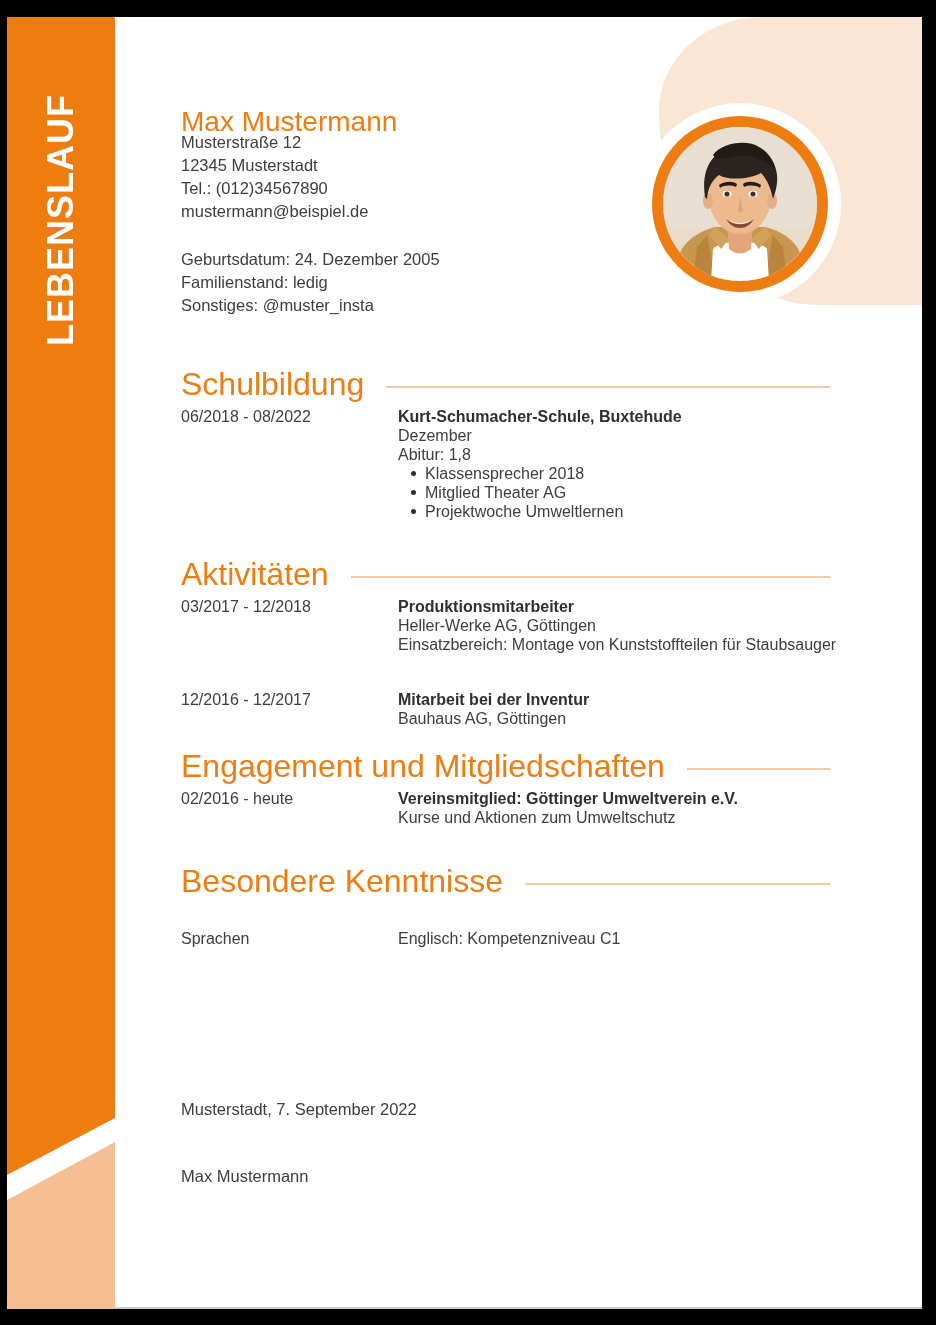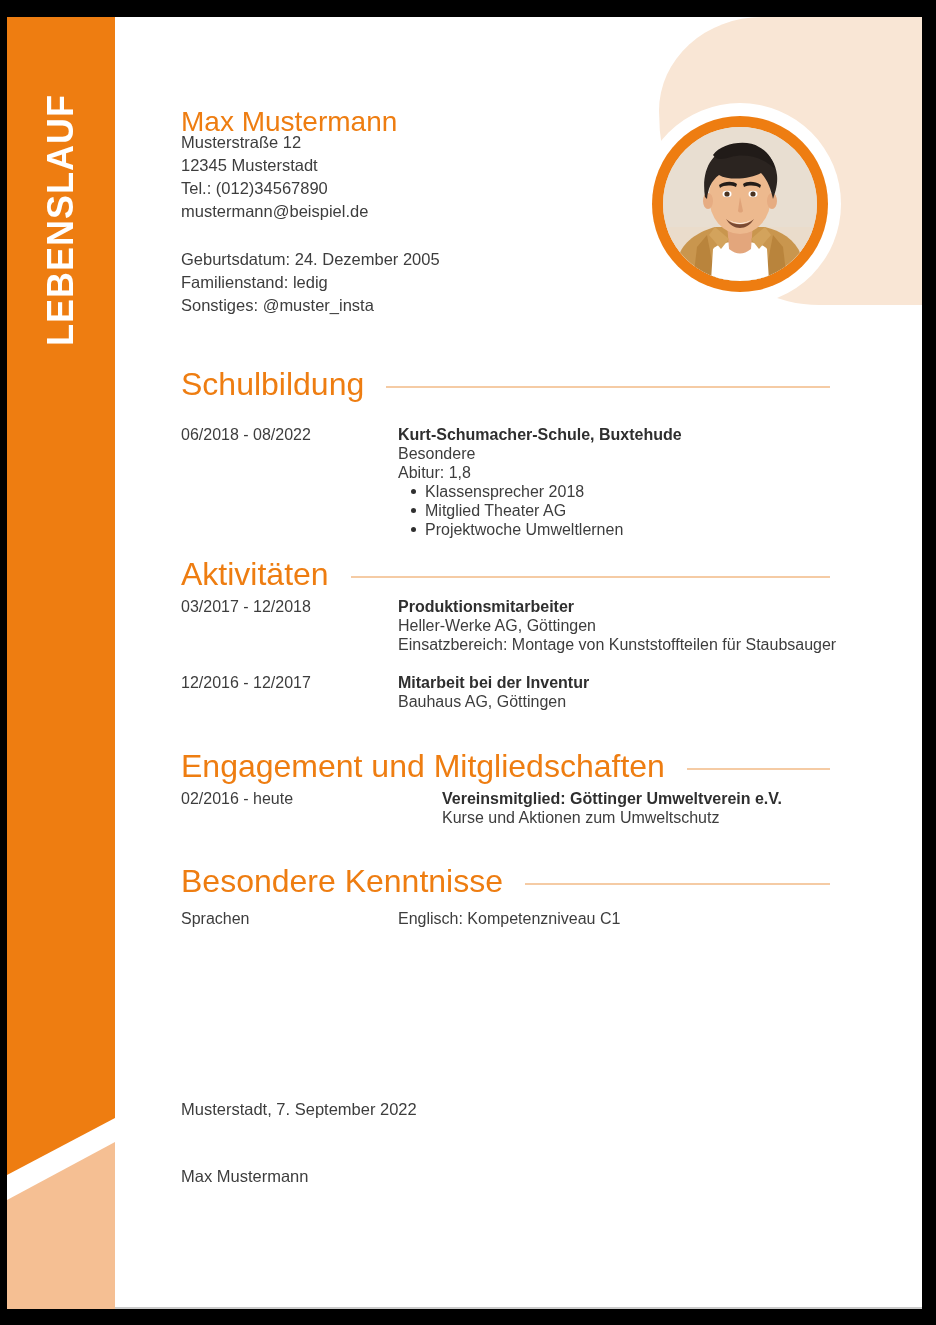--- a/index.html
+++ b/index.html
@@ -64,24 +64,24 @@
   .section { width:741px; }
   .section-head { display:flex; align-items:center; width:649px; height:30px; }
   .section-title { color:#EE7D11; font-size:32px; line-height:30px; white-space:nowrap; }
   .section-underline { flex:1; height:2px; background:#F5CBA4; margin-left:22px; margin-top:6px; }
   .row { display:flex; font-size:16px; line-height:19px; }
   .col-date { width:217px; flex:0 0 217px; }
   .col-desc { flex:1; }
   .entry-title { font-weight:700; color:#2F2F2F; }
   .bullet { display:flex; }
   .dot { width:5px; height:5px; border-radius:50%; background:#2F2F2F; margin:7px 9px 0 13px; flex:0 0 5px; }
-  #sec0 { top:352px; } #sec0 .row { margin-top:26px; }
-  #sec1 { top:542px; } #sec1 .row-a { margin-top:8px;justify-content:space-between; } #sec1 .row-b { margin-top:19px; }
-  #sec2 { top:734px; } #sec2 .row { margin-top:8px;gap:44px; }
-  #sec3 { top:849px; } #sec3 .row-a { margin-top:9px; } #sec3 .row-b { margin-top:4px; }
+  #sec0 { top:352px; } #sec0 .row { margin-top:8px; }
+  #sec1 { top:542px; } #sec1 .row-a { margin-top:8px;justify-content:space-between; } #sec1 .row-b { margin-top:36px; }
+  #sec2 { top:734px; } #sec2 .row { margin-top:8px; }
+  #sec3 { top:849px; } #sec3 .row-a { margin-top:9px; } #sec3 .row-b { margin-top:24px; }
   .place-date { top:1081px; font-size:16.5px; line-height:23px; }
   .signature { top:1148px; font-size:16.5px; line-height:23px; }
 </style>
 </head>
 <body>
 
 <div class="page">
 
   <div class="sidebar"></div>
   <div class="peach-accent"></div>
@@ -150,21 +150,21 @@
 
     <div class="abs section" id="sec0">
       <div class="section-head">
         <div class="section-title">Schulbildung</div>
         <div class="section-underline"></div>
       </div>
       <div class="row">
         <div class="col-date">06/2018 - 08/2022</div>
         <div class="col-desc">
           <div class="entry-title">Kurt-Schumacher-Schule, Buxtehude</div>
-          <div>Besondere</div>
+          <div>Dezember</div>
           <div>Abitur: 1,8</div>
           <div class="bullet">
             <span class="dot"></span>
             <span>Klassensprecher 2018</span>
           </div>
           <div class="bullet">
             <span class="dot"></span>
             <span>Mitglied Theater AG</span>
           </div>
           <div class="bullet">

